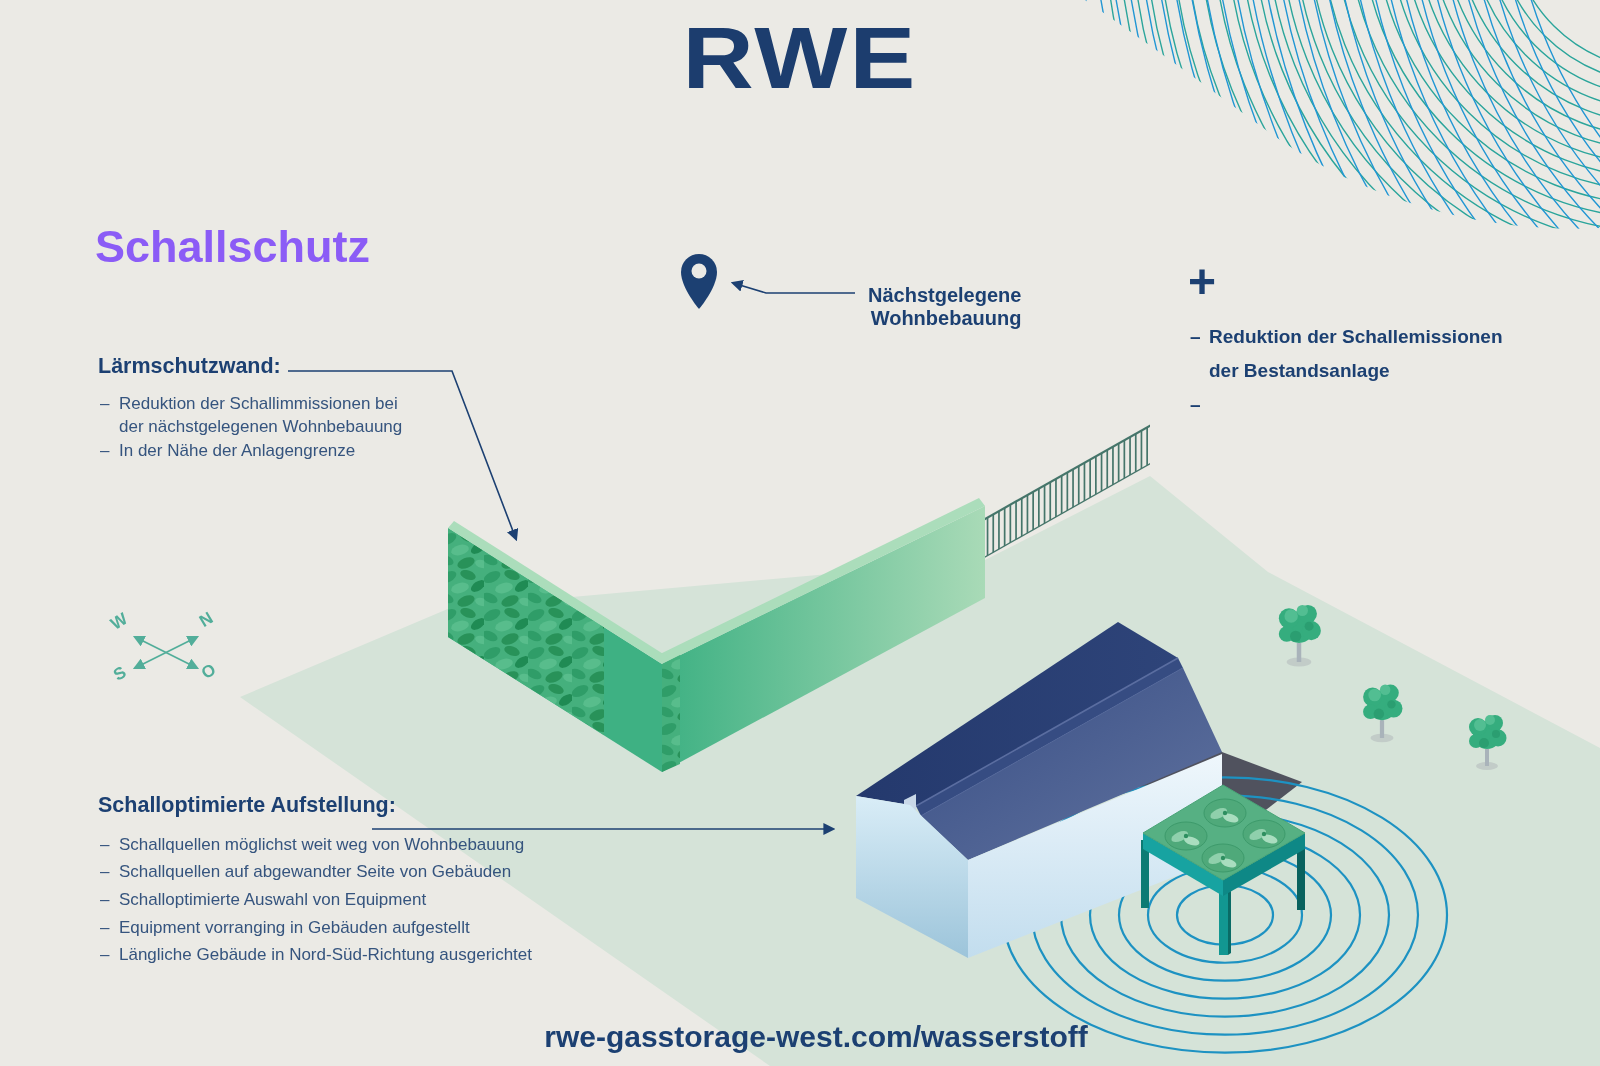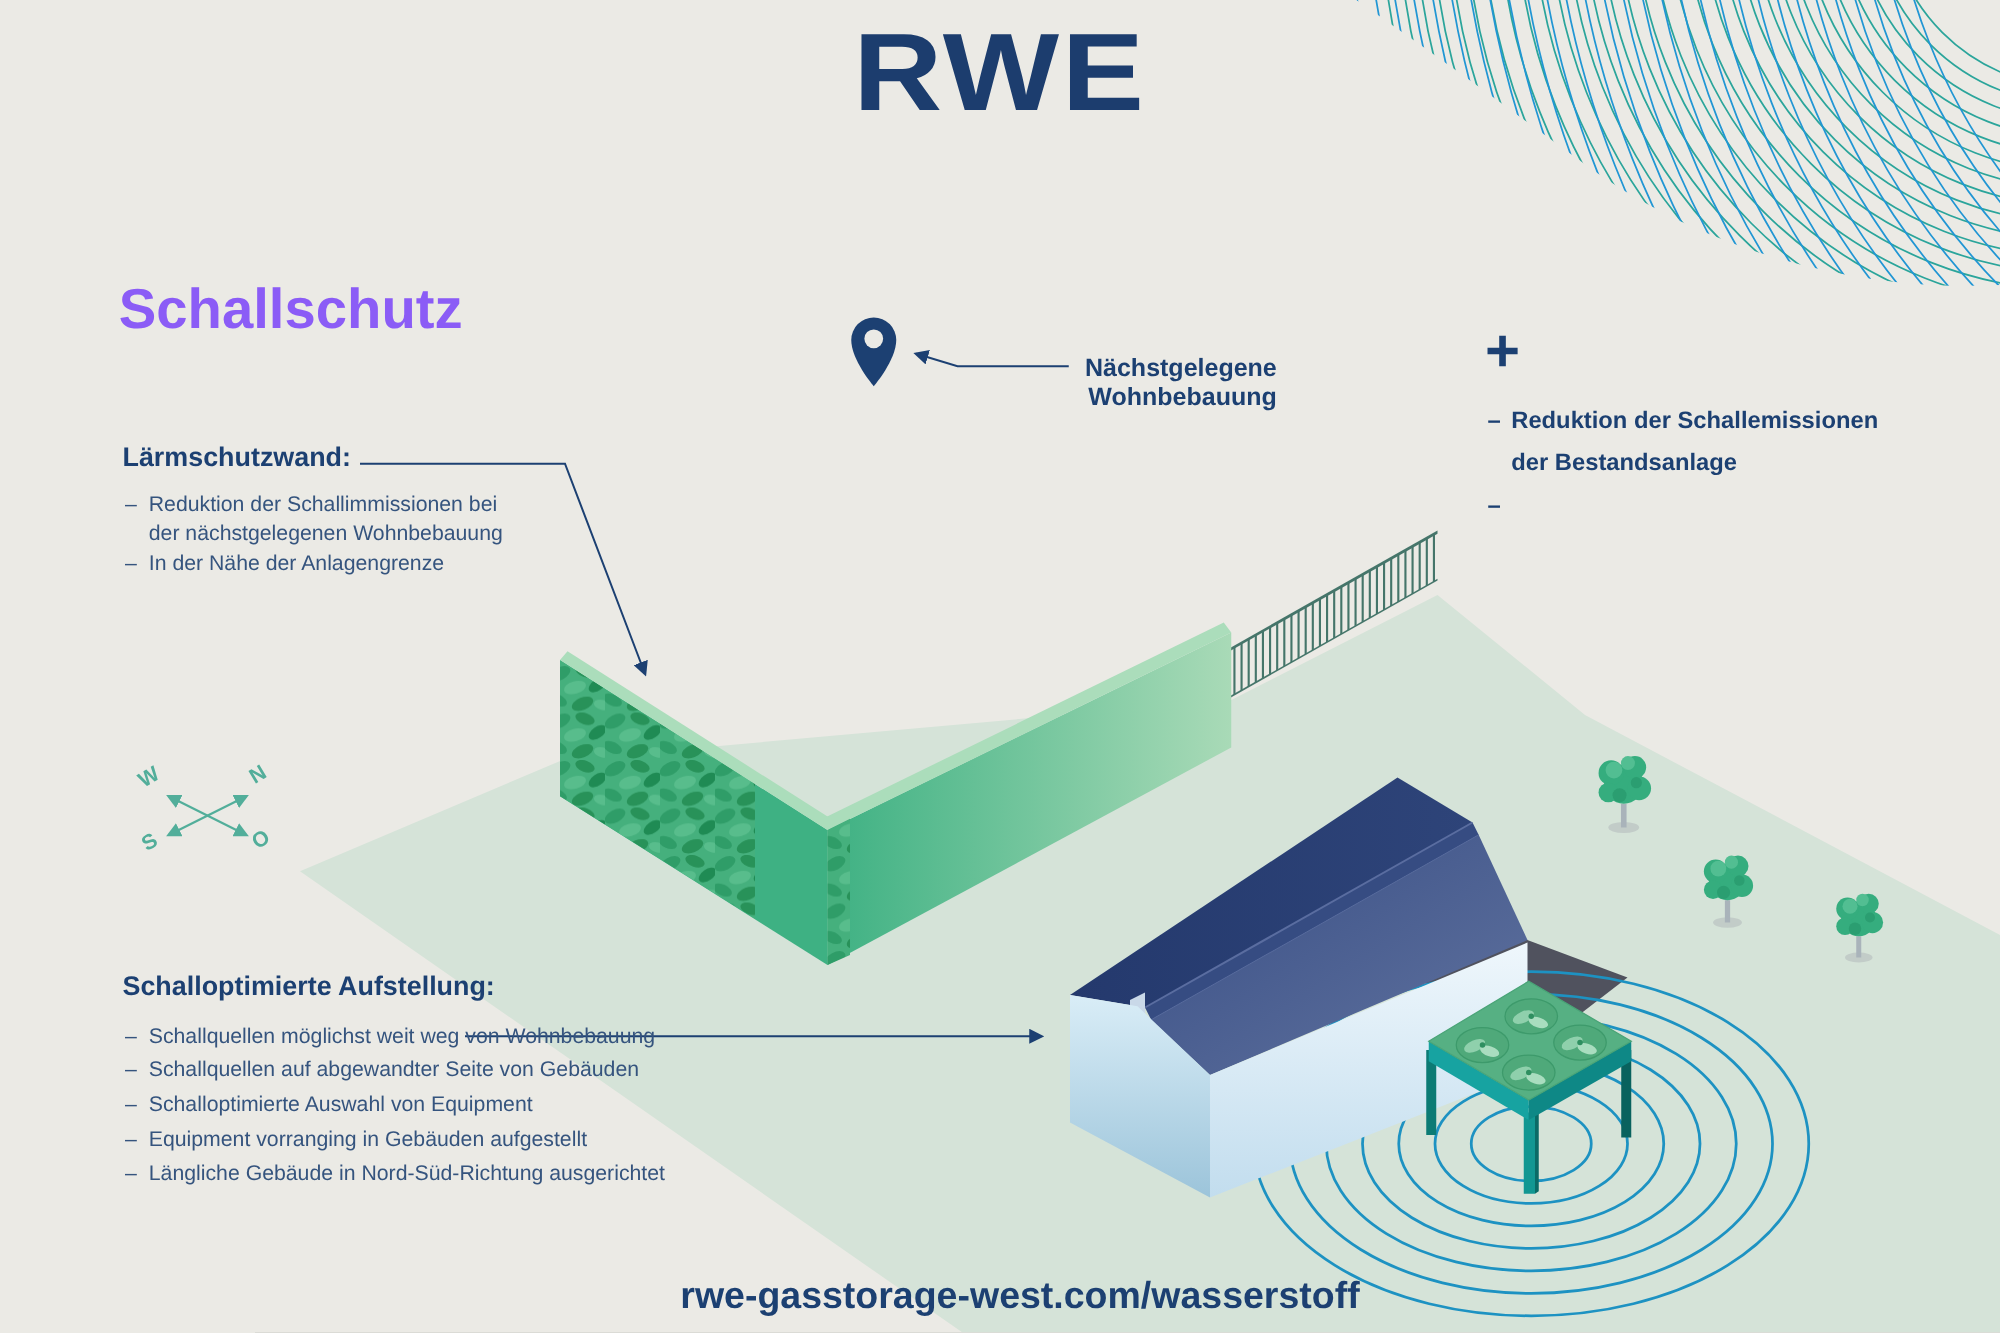--- a/index.html
+++ b/index.html
@@ -9,21 +9,21 @@
   .txt{position:absolute;color:#1C4072;}
   .logo{left:0;right:0;top:14px;text-align:center;font-size:88px;font-weight:800;
         color:#1C3D6E;letter-spacing:2px;transform:scaleX(1.12);line-height:1;}
   .title{left:95px;top:192px;font-size:45px;font-weight:800;color:#8b5cf6;line-height:1;margin-top:32px;}
   .heading{font-size:21.5px;font-weight:700;color:#1C4072;line-height:1.1;}
   .items{margin-top:13px;}
   .b-item{position:relative;padding-left:21px;font-size:17px;line-height:23.5px;
           color:#35547E;}
   .b-item .dash{position:absolute;left:2px;top:0;}
   #wall-section{left:98px;top:355px;width:310px;}
-  #layout-section{left:98px;top:778px;width:460px;}
+  #layout-section{left:98px;top:794px;width:460px;}
   #layout-section .b-item{line-height:27.7px;}
   #plus-block{left:1188px;top:258px;width:320px;}
   #plus-block .plus{font-size:48px;font-weight:800;line-height:1;color:#1C4072;}
   #plus-block .items{margin-top:14px;}
   #plus-block .b-item{font-size:19px;font-weight:700;line-height:34px;color:#1C4072;}
   #pin-callout{left:868px;top:284px;font-size:20px;font-weight:800;line-height:23px;text-align:right;}
   .footer{left:0;right:0;top:1020px;text-align:center;font-size:30px;font-weight:800;
           color:#1C4072;cursor:pointer;padding-left:32px;}
   .cmp{position:absolute;font-size:17px;font-weight:700;color:#52AE9A;
        transform:rotate(-31deg);line-height:1;}

